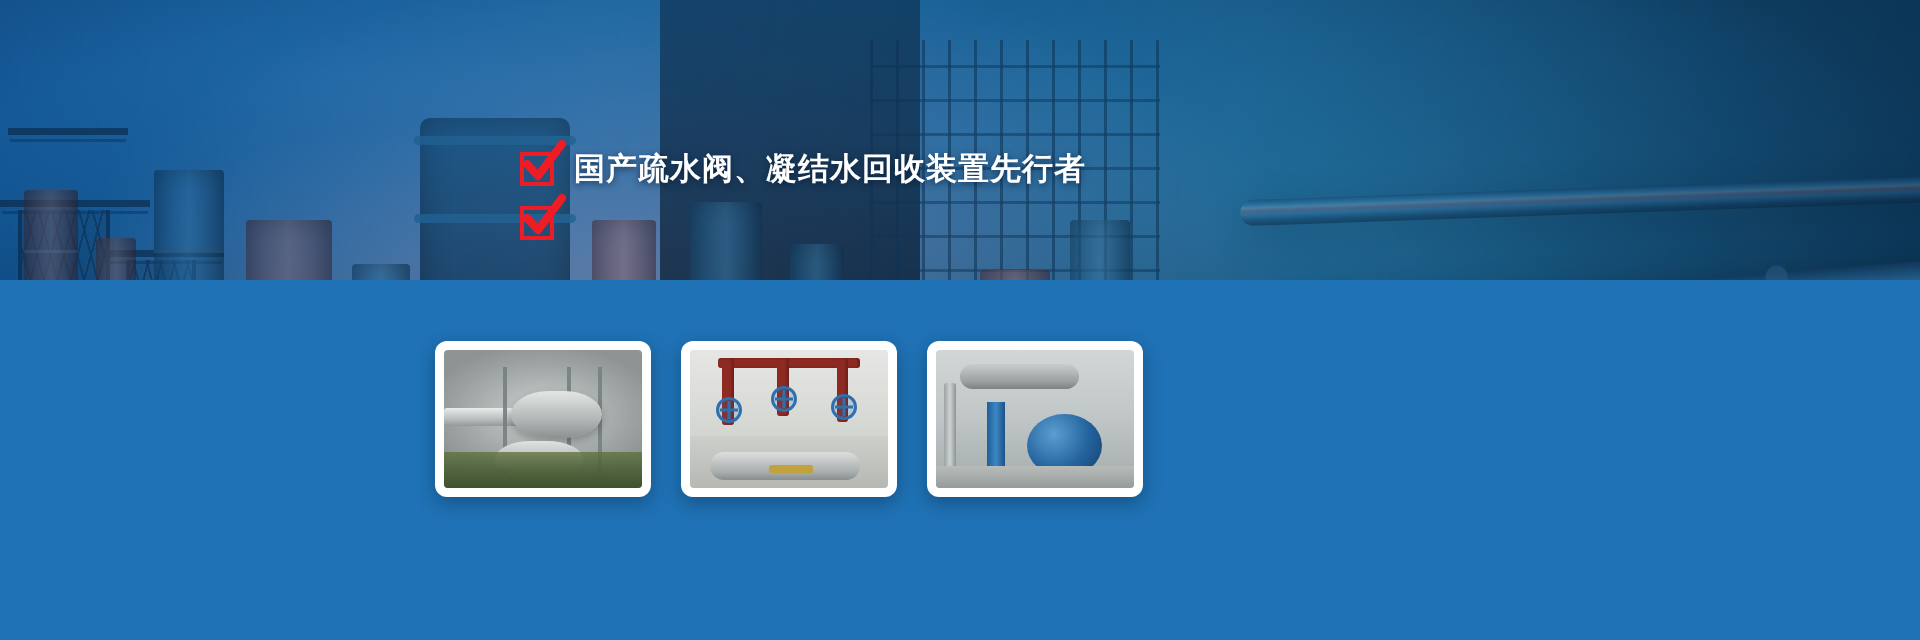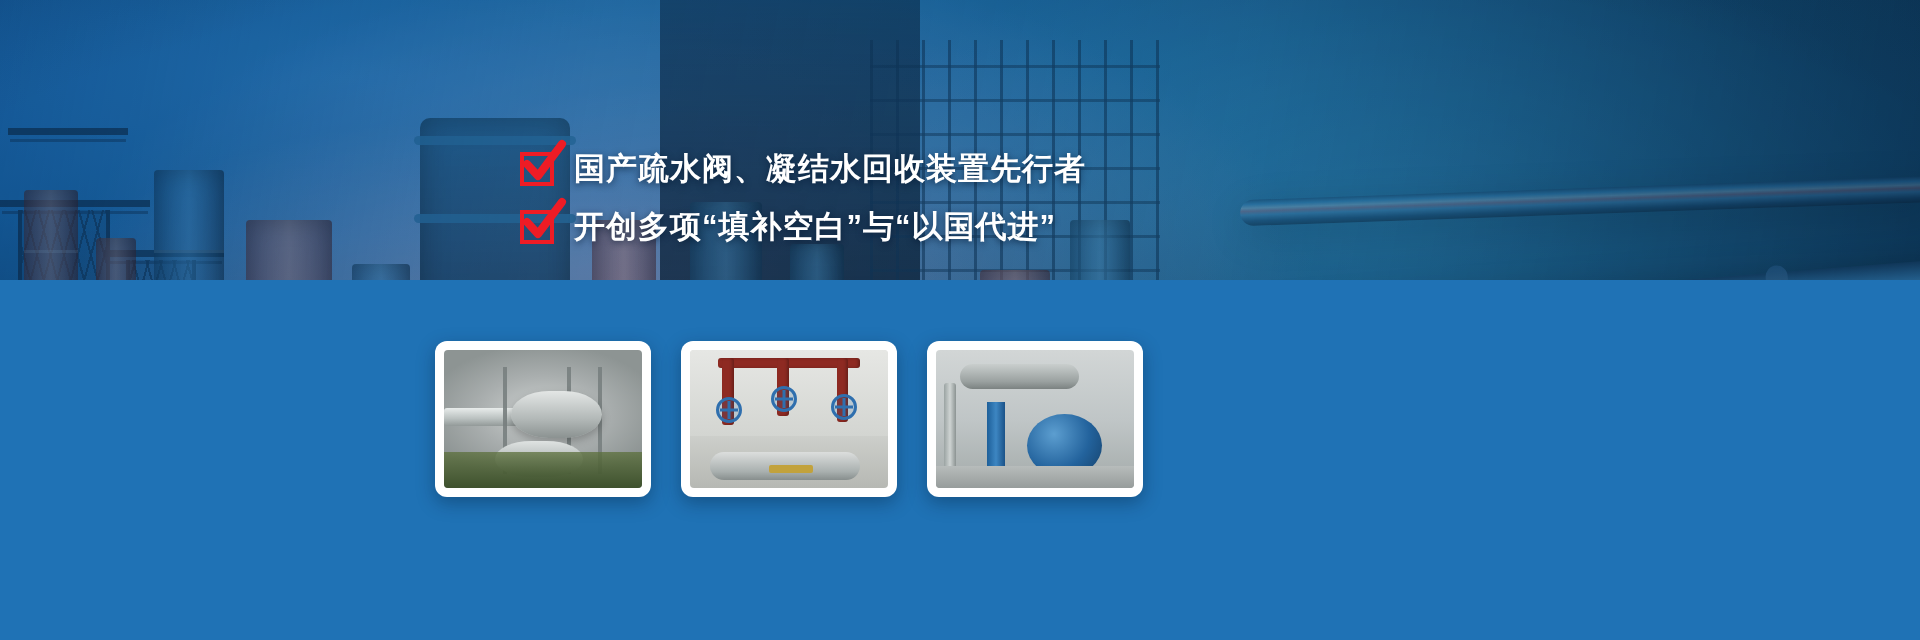--- a/index.html
+++ b/index.html
@@ -331,21 +331,20 @@
       </span>
       <span class="bullet-text">国产疏水阀、凝结水回收装置先行者</span>
     </div>
 
     <div class="bullet">
       <span class="check-box">
         <svg viewBox="0 0 46 46" aria-hidden="true">
           <path d="M7 24 L18 36 L42 4" fill="none" stroke="#ee1c25" stroke-width="8" stroke-linecap="round" stroke-linejoin="round"></path>
         </svg>
       </span>
-      <span class="bullet-text">开创多项“填补空白”与“以国代进”</span>
     </div>
 
 
   </div>
 
   <div class="cards">
 
     <div class="card">
       <div class="card-photo photo-1">
         <div class="p1-pipe"></div>

